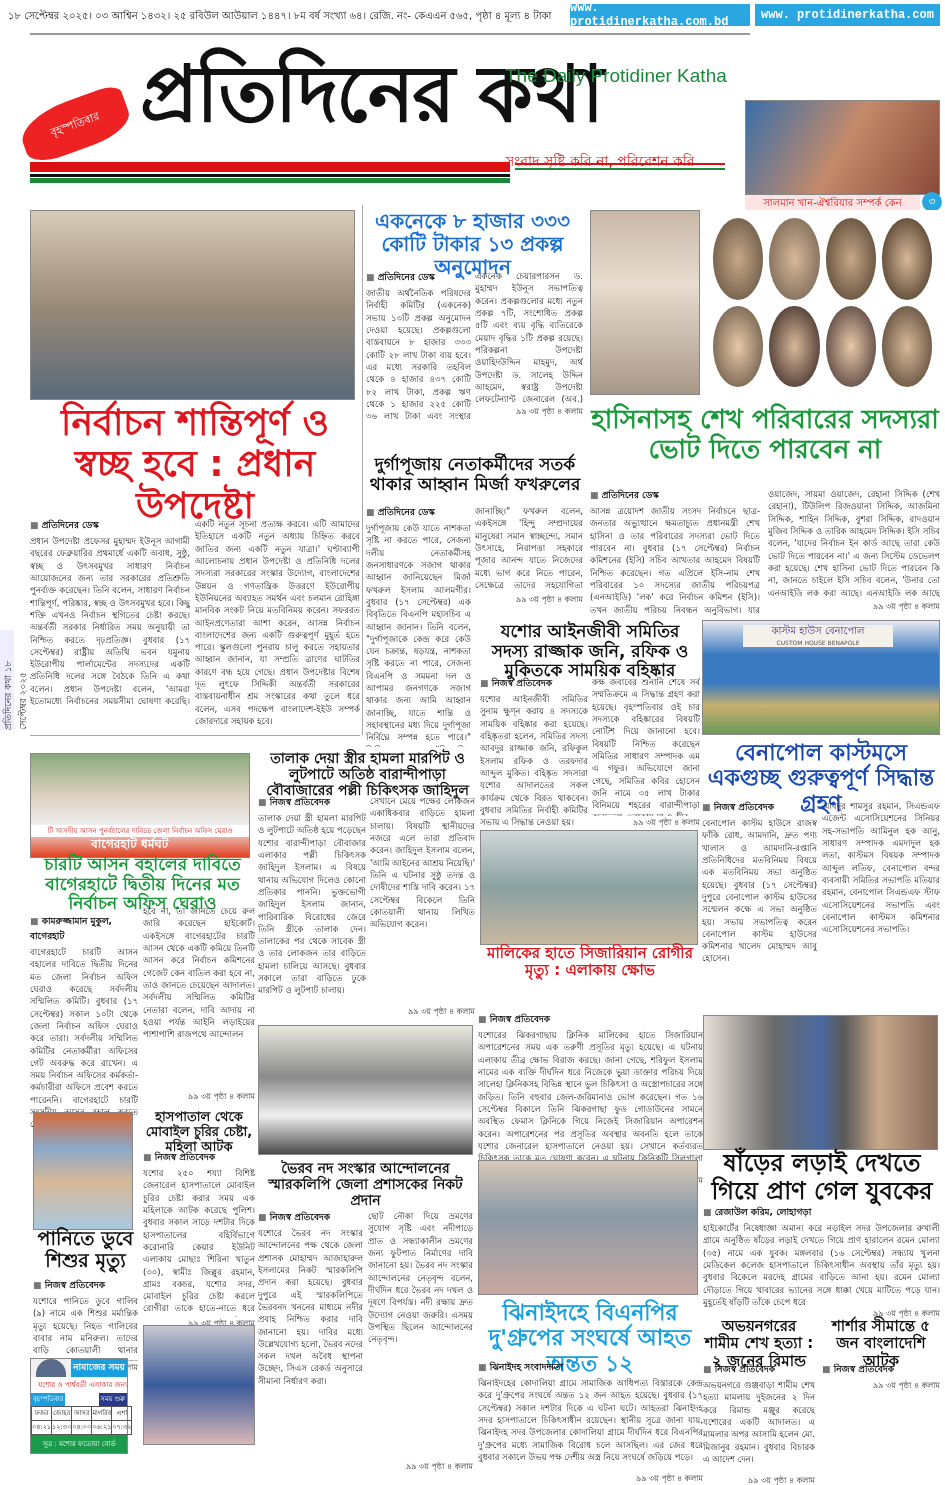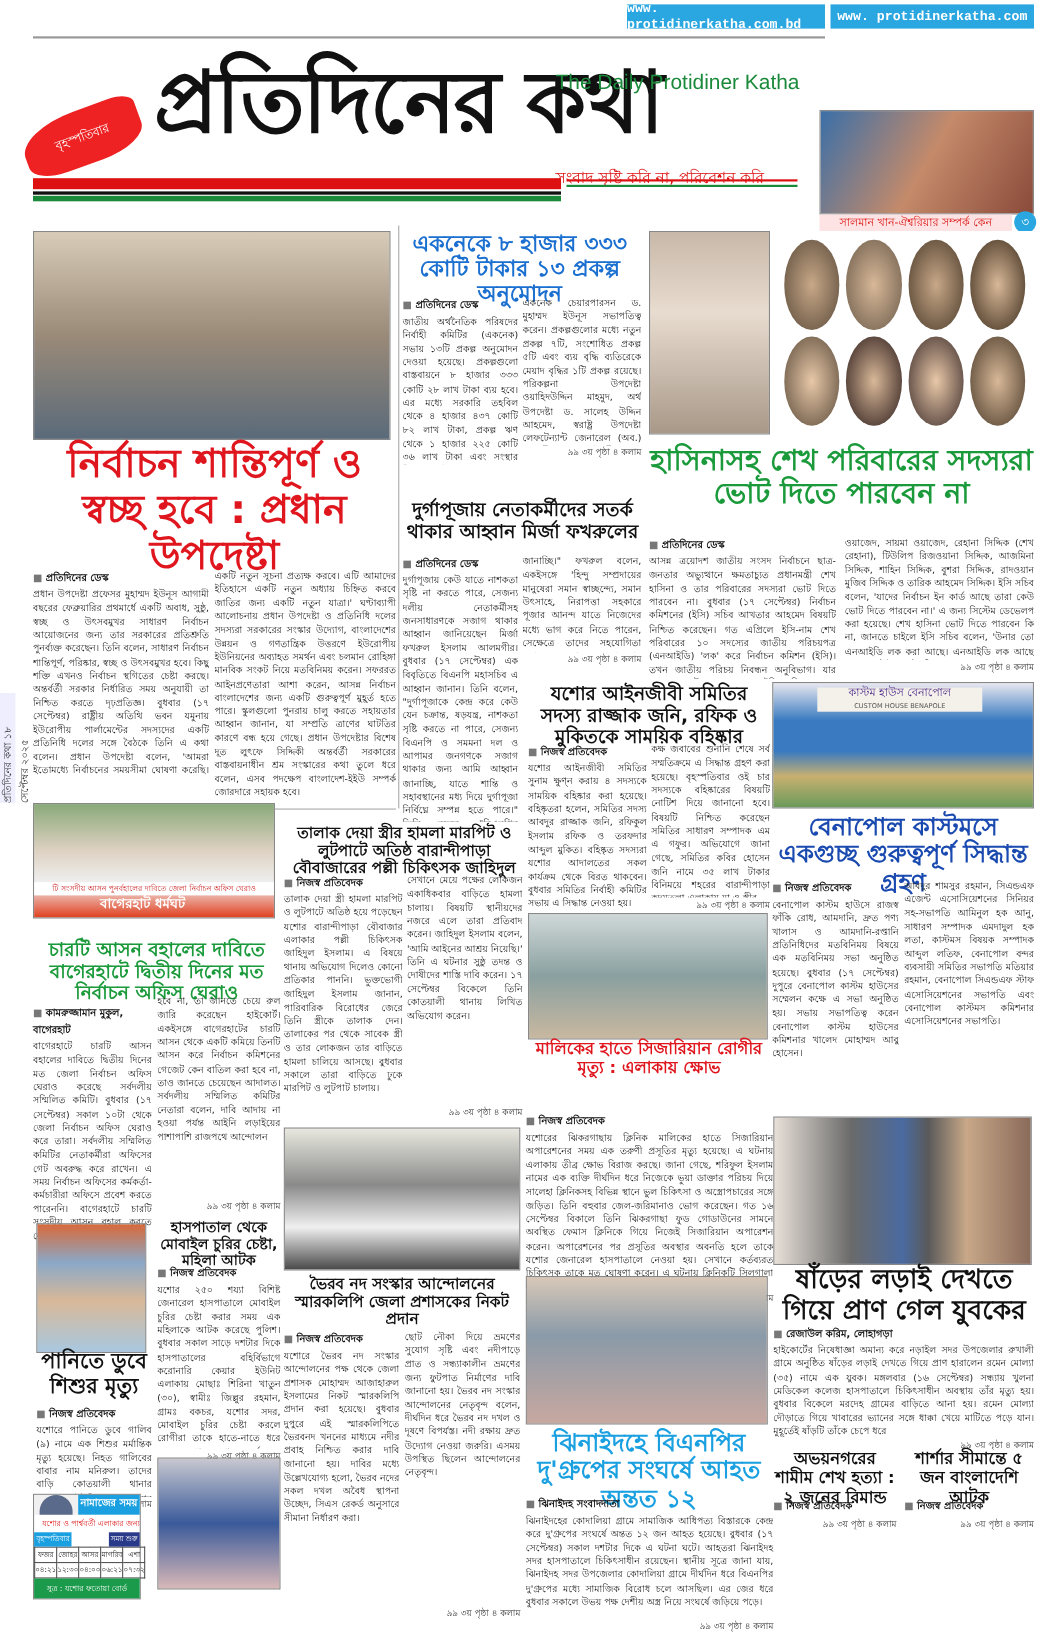--- a/index.html
+++ b/index.html
@@ -32,20 +32,21 @@
 .hline{height:1px;background:#aaa}
 .prayer{left:30px;top:1358px;width:98px;background:#fff;border:1px solid #888;font-size:7px}
 .prayer table{width:100%;border-collapse:collapse}
 .prayer td{border:1px solid #555;text-align:center;padding:1px 0;font-size:6.5px}
 .sidebar-vert{left:0;top:630px;width:14px;height:100px;writing-mode:vertical-rl;transform:rotate(180deg);font-size:9px;color:#333;background:#eef}
 </style>
 </head>
 <body>
 
 <div class="abs topbar">
+  <div class="abs dateline">১৮ সেপ্টেম্বর ২০২৫। ০৩ আশ্বিন ১৪৩২। ২৫ রবিউল আউয়াল ১৪৪৭। ৮ম বর্ষ সংখ্যা ৬৪। রেজি. নং- কেএএন ৫৬৫, পৃষ্ঠা ৪ মূল্য ৪ টাকা</div>
   <div class="abs web" style="left:570px;width:180px">www. protidinerkatha.com.bd</div>
   <div class="abs web" style="left:755px;width:185px">www. protidinerkatha.com</div>
 </div>
 <div class="abs rule" style="left:30px;top:33px;width:720px"></div>
 
 <div class="abs badge">বৃহস্পতিবার</div>
 <div class="abs masthead">প্রতিদিনের কথা</div>
 <div class="abs eng">The Daily Protidiner Katha</div>
 <div class="abs slogan">সংবাদ সৃষ্টি করি না, পরিবেশন করি</div>
 <div class="abs strip1" style="width:480px"></div>
@@ -132,21 +133,21 @@
 </div>
 <div class="abs hl blue" style="left:702px;top:740px;width:238px;font-size:22px">বেনাপোল কাস্টমসে একগুচ্ছ গুরুত্বপূর্ণ সিদ্ধান্ত গ্রহণ</div>
 <div class="abs" style="left:702px;top:800px;width:115px">
   <div class="byline">নিজস্ব প্রতিবেদক</div>
   <div class="txt" style="height:160px">বেনাপোল কাস্টম হাউসে রাজস্ব ফাঁকি রোধ, আমদানি, দ্রুত পণ্য খালাস ও আমদানি-রপ্তানি প্রতিনিধিদের মতবিনিময় বিষয়ে এক মতবিনিময় সভা অনুষ্ঠিত হয়েছে। বুধবার (১৭ সেপ্টেম্বর) দুপুরে বেনাপোল কাস্টম হাউসের সম্মেলন কক্ষে এ সভা অনুষ্ঠিত হয়। সভায় সভাপতিত্ব করেন বেনাপোল কাস্টম হাউসের কমিশনার খালেদ মোহাম্মদ আবু হোসেন।</div>
 </div>
 <div class="abs" style="left:822px;top:800px;width:118px">
   <div class="txt" style="height:170px">আবদুর শামসুর রহমান, সিএন্ডএফ এজেন্ট এসোসিয়েশনের সিনিয়র সহ-সভাপতি আমিনুল হক আনু, সাধারণ সম্পাদক এমদাদুল হক লতা, কাস্টমস বিষয়ক সম্পাদক আব্দুল লতিফ, বেনাপোল বন্দর ব্যবসায়ী সমিতির সভাপতি মতিয়ার রহমান, বেনাপোল সিএন্ডএফ স্টাফ এসোসিয়েশনের সভাপতি এবং বেনাপোল কাস্টমস কমিশনার এসোসিয়েশনের সভাপতি।</div>
 </div>
 
-<div class="abs photo" style="left:30px;top:730px;width:220px;height:105px;background:linear-gradient(180deg,#8aaa7a,#dcd0c0 40%,#f0f0f0 70%,#e04020)">
+<div class="abs photo" style="left:30px;top:753px;width:220px;height:105px;background:linear-gradient(180deg,#8aaa7a,#dcd0c0 40%,#f0f0f0 70%,#e04020)">
   <div style="position:absolute;left:0;bottom:20px;width:100%;font-size:7px;color:#c22;text-align:center;background:#fff">টি সংসদীয় আসন পুনর্বহালের দাবিতে জেলা নির্বাচন অফিস ঘেরাও</div>
   <div style="position:absolute;left:60px;bottom:2px;font-size:12px;font-weight:bold;color:#fff">বাগেরহাট ধর্মঘট</div>
 </div>
 <div class="abs hl green" style="left:30px;top:855px;width:225px;font-size:17px">চারটি আসন বহালের দাবিতে বাগেরহাটে দ্বিতীয় দিনের মত নির্বাচন অফিস ঘেরাও</div>
 <div class="abs" style="left:30px;top:914px;width:108px">
   <div class="byline">কামরুজ্জামান মুকুল, বাগেরহাট</div>
   <div class="txt" style="height:185px">বাগেরহাটে চারটি আসন বহালের দাবিতে দ্বিতীয় দিনের মত জেলা নির্বাচন অফিস ঘেরাও করেছে সর্বদলীয় সম্মিলিত কমিটি। বুধবার (১৭ সেপ্টেম্বর) সকাল ১০টা থেকে জেলা নির্বাচন অফিস ঘেরাও করে তারা। সর্বদলীয় সম্মিলিত কমিটির নেতাকর্মীরা অফিসের গেট অবরুদ্ধ করে রাখেন। এ সময় নির্বাচন অফিসের কর্মকর্তা-কর্মচারীরা অফিসে প্রবেশ করতে পারেননি। বাগেরহাটে চারটি সংসদীয় আসন বহাল করতে কেন নির্দেশনা দেওয়া</div>
 </div>
 <div class="abs" style="left:143px;top:905px;width:112px">
   <div class="txt" style="height:185px">হবে না, তা জানতে চেয়ে রুল জারি করেছেন হাইকোর্ট। একইসঙ্গে বাগেরহাটের চারটি আসন থেকে একটি কমিয়ে তিনটি আসন করে নির্বাচন কমিশনের গেজেট কেন বাতিল করা হবে না, তাও জানতে চেয়েছেন আদালত। সর্বদলীয় সম্মিলিত কমিটির নেতারা বলেন, দাবি আদায় না হওয়া পর্যন্ত আইনি লড়াইয়ের পাশাপাশি রাজপথে আন্দোলন</div>
@@ -211,20 +212,21 @@
 <div class="abs hl cyan" style="left:475px;top:1300px;width:230px;font-size:22px">ঝিনাইদহে বিএনপির দু'গ্রুপের সংঘর্ষে আহত অন্তত ১২</div>
 <div class="abs" style="left:478px;top:1360px;width:225px">
   <div class="byline">ঝিনাইদহ সংবাদদাতা</div>
   <div class="txt" style="height:95px">ঝিনাইদহের কোদালিয়া গ্রামে সামাজিক আধিপত্য বিস্তারকে কেন্দ্র করে দু'গ্রুপের সংঘর্ষে অন্তত ১২ জন আহত হয়েছে। বুধবার (১৭ সেপ্টেম্বর) সকাল দশটার দিকে এ ঘটনা ঘটে। আহতরা ঝিনাইদহ সদর হাসপাতালে চিকিৎসাধীন রয়েছেন। স্থানীয় সূত্রে জানা যায়, ঝিনাইদহ সদর উপজেলার কোদালিয়া গ্রামে দীর্ঘদিন ধরে বিএনপির দু'গ্রুপের মধ্যে সামাজিক বিরোধ চলে আসছিল। এর জের ধরে বুধবার সকালে উভয় পক্ষ দেশীয় অস্ত্র নিয়ে সংঘর্ষে জড়িয়ে পড়ে।</div>
   <div class="cont">৯৯ ৩য় পৃষ্ঠা ৪ কলাম</div>
 </div>
 
 <div class="abs hl black" style="left:703px;top:1318px;width:112px;font-size:15px">অভয়নগরের শামীম শেখ হত্যা : ২ জনের রিমান্ড</div>
 <div class="abs" style="left:703px;top:1362px;width:112px">
   <div class="byline">নিজস্ব প্রতিবেদক</div>
+  <div class="txt" style="height:95px">অভয়নগরে গুঞ্জবাড়া শামীম শেখ হত্যা মামলায় দুইজনের ২ দিন করে রিমান্ড মঞ্জুর করেছে যশোরের একটি আদালত। এ মামলার অপর আসামি হলেন মো. মিজানুর রহমান। বুধবার বিচারক এ আদেশ দেন।</div>
   <div class="cont">৯৯ ৩য় পৃষ্ঠা ৪ কলাম</div>
 </div>
 
 <div class="abs hl black" style="left:822px;top:1318px;width:118px;font-size:15px">শার্শার সীমান্তে ৫ জন বাংলাদেশি আটক</div>
 <div class="abs" style="left:822px;top:1362px;width:118px">
   <div class="byline">নিজস্ব প্রতিবেদক</div>
   <div class="cont">৯৯ ৩য় পৃষ্ঠা ৪ কলাম</div>
 </div>
 
 <div class="abs prayer">

